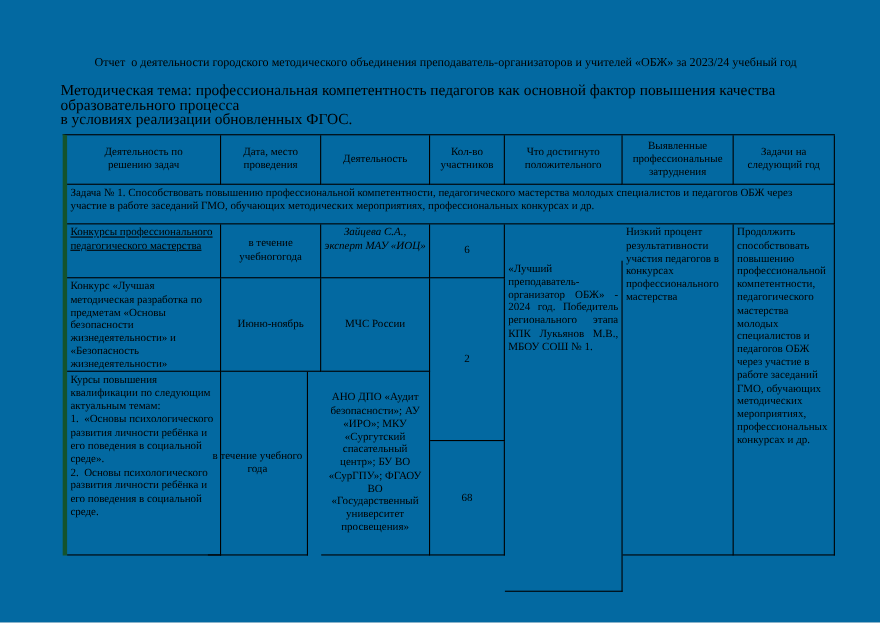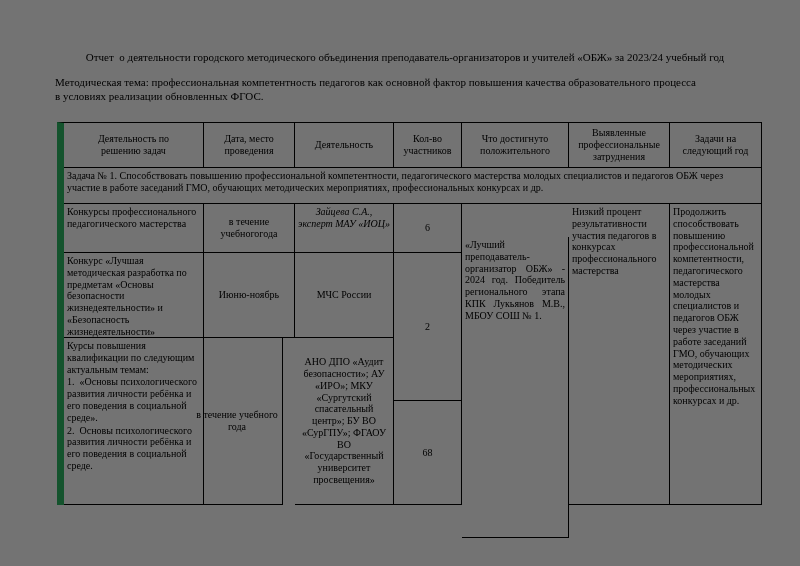--- a/index.html
+++ b/index.html
@@ -1,29 +1,29 @@
 <!DOCTYPE html>
 <html><head>
 <meta charset="utf-8">
 <style>
   html,body { margin:0; padding:0; background:#e8e8e8; }
   .page {
-    position:relative; width:800px; height:566px; background:#737373;
+    position:relative; width:800px; height:566px; background:#0369a1;
     font-family:"Liberation Serif","DejaVu Serif",serif; color:#000;
     overflow:hidden; margin:0 auto;
   }
   .doc-title {
     position:absolute; left:55px; top:51px; width:700px;
     font-size:11px; text-align:center; white-space:pre-wrap;
   }
-  .intro { position:absolute; left:55px; top:76px; width:706px; font-size:11px; }
+  .intro { position:absolute; left:55px; top:76px; width:706px; font-size:14px; }
   .intro div { line-height:13.5px; }
   .tbl {
     position:absolute; left:57px; top:122px; width:698px; height:382px;
-    border-top:1px solid #000; border-left:7px solid #14532d;
+    border-top:1px solid #000; border-left:4px solid #14532d;
     font-size:10px; line-height:1.18;
   }
   .cell {
     position:absolute; box-sizing:border-box;
     border-right:1px solid #000; border-bottom:1px solid #000;
     padding:2px 3px; overflow:hidden;
   }
   .hdr { display:flex; align-items:center; justify-content:center; text-align:center; }
   .hdr span { display:inline-block; }
   .ctr { display:flex; align-items:center; justify-content:center; text-align:center; }
@@ -63,21 +63,21 @@
       </div>
     <div class="cell hdr" style="left:398px; top:0; width:107px; height:45px;">
         <span>Что достигнуто положительного</span>
       </div>
     <div class="cell hdr" style="left:606px; top:0; width:92px; height:45px;align-items:center;">
         <span>Задачи на следующий год</span>
       </div>
 
     <div class="cell" style="left:0; top:45px; width:698px; height:36px;">Задача № 1. Способствовать повышению профессиональной компетентности, педагогического мастерства молодых специалистов и педагогов ОБЖ через участие в работе заседаний ГМО, обучающих методических мероприятиях, профессиональных конкурсах и др.</div>
 
-    <div class="cell" style="left:0; top:81px; width:140px; height:49px;">Конкурсы профессионального педагогического мастерства</div>
+    <div class="cell" style="left:0; top:81px; width:140px; height:49px;text-decoration:underline;">Конкурсы профессионального педагогического мастерства</div>
     <div class="cell" style="left:0; top:130px; width:140px; height:85px;">Конкурс «Лучшая методическая разработка по предметам «Основы безопасности жизнедеятельности» и «Безопасность жизнедеятельности»</div>
     <div class="cell" style="left:0; top:215px; width:140px; height:167px;">
       <div>Курсы повышения квалификации по следующим актуальным темам:</div>
       <div class="item">1.&nbsp; «Основы психологического развития личности ребёнка и его поведения в социальной среде».</div>
       <div class="item">2.&nbsp; Основы психологического развития личности ребёнка и его поведения в социальной среде.</div>
     </div>
 
     <div class="cell ctr" style="left:140px; top:130px; width:91px; height:85px;">
         <span>Июню-ноябрь</span>
       </div>

